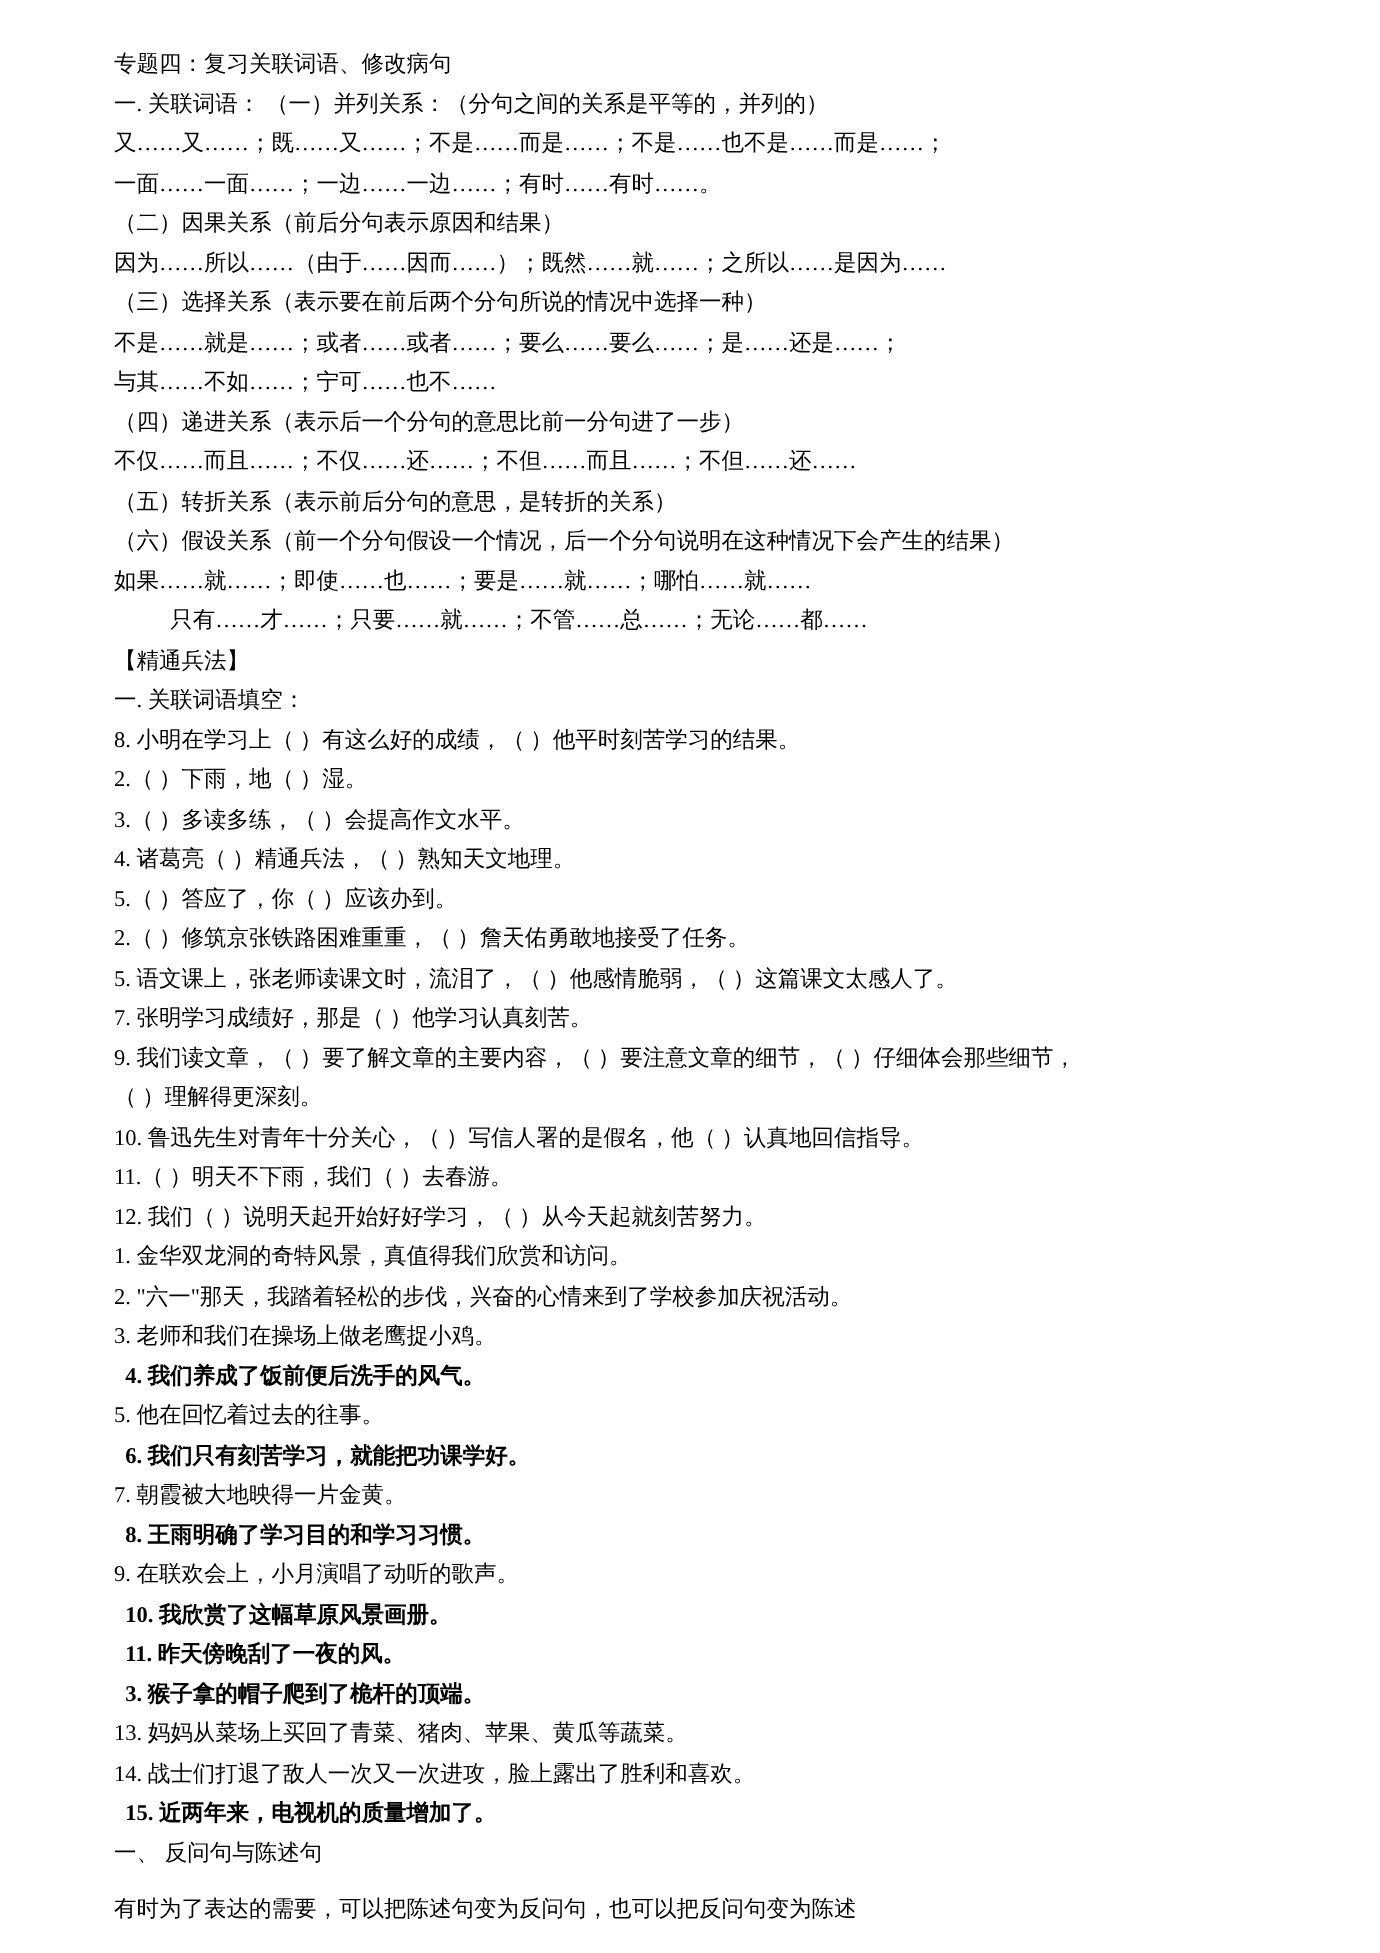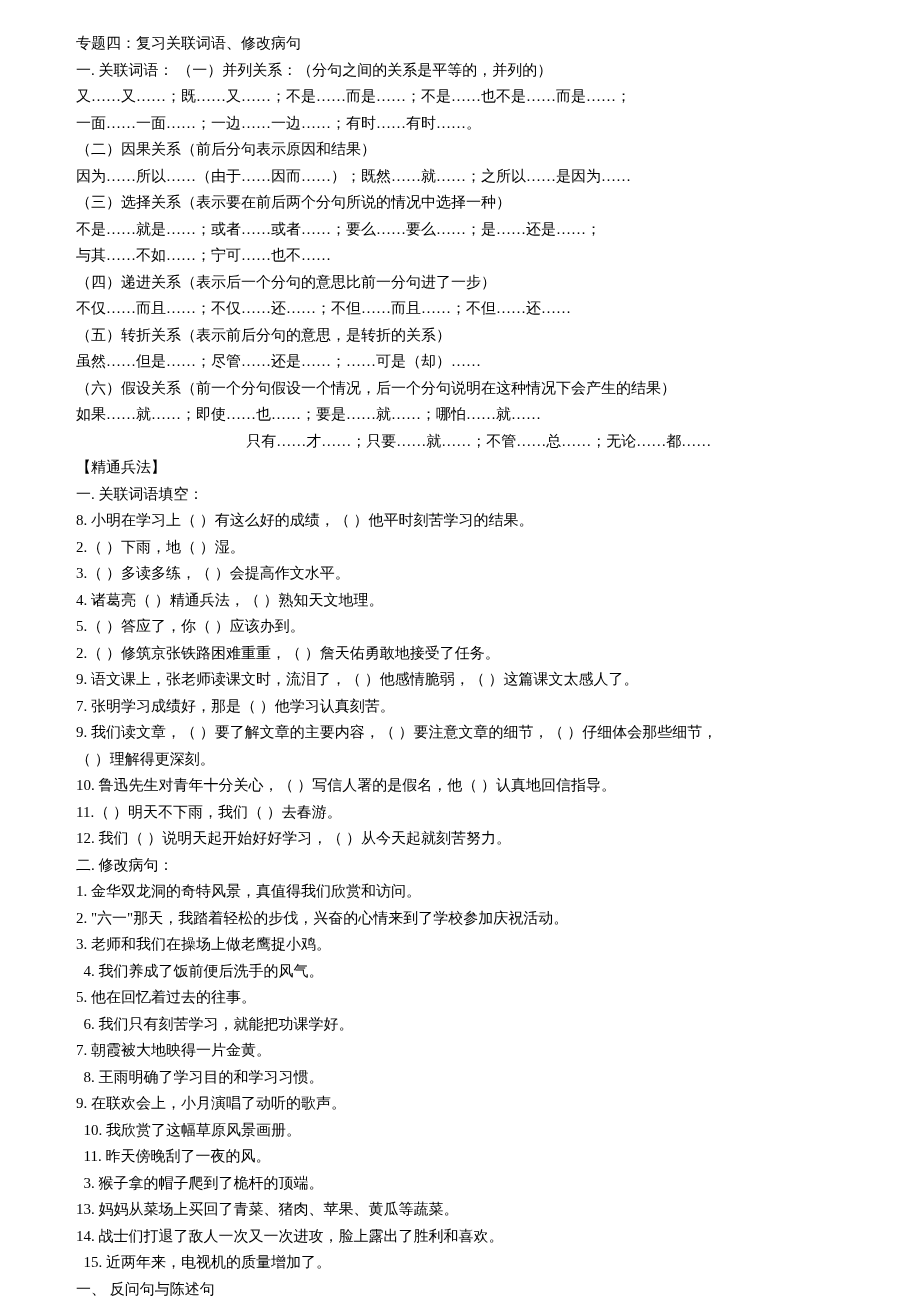--- a/index.html
+++ b/index.html
@@ -13,24 +13,24 @@
       width: 920px;
       box-sizing: border-box;
     }
     .line {
       display: block;
       margin: 1px;
       padding: 0;
     }
     .indent1 {
       padding-left: 2.5em;
-      text-align: center;
     }
     .indent-small {
       padding-left: 0.5em;
+      font-weight: bold;
     }
     .top-gap {
       margin-top: 12px;
     }
   </style>
 </head>
 <body>
 
 <div id="content">
     <p class="line ">专题四：复习关联词语、修改病句</p>
@@ -38,40 +38,38 @@
     <p class="line ">又……又……；既……又……；不是……而是……；不是……也不是……而是……；</p>
     <p class="line ">一面……一面……；一边……一边……；有时……有时……。</p>
     <p class="line ">（二）因果关系（前后分句表示原因和结果）</p>
     <p class="line ">因为……所以……（由于……因而……）；既然……就……；之所以……是因为……</p>
     <p class="line ">（三）选择关系（表示要在前后两个分句所说的情况中选择一种）</p>
     <p class="line ">不是……就是……；或者……或者……；要么……要么……；是……还是……；</p>
     <p class="line ">与其……不如……；宁可……也不……</p>
     <p class="line ">（四）递进关系（表示后一个分句的意思比前一分句进了一步）</p>
     <p class="line ">不仅……而且……；不仅……还……；不但……而且……；不但……还……</p>
     <p class="line ">（五）转折关系（表示前后分句的意思，是转折的关系）</p>
-    <p class="line ">虽然……但是……；尽管……还是……；……可是（却）……</p>
     <p class="line ">（六）假设关系（前一个分句假设一个情况，后一个分句说明在这种情况下会产生的结果）</p>
     <p class="line ">如果……就……；即使……也……；要是……就……；哪怕……就……</p>
     <p class="line indent1">只有……才……；只要……就……；不管……总……；无论……都……</p>
     <p class="line ">【精通兵法】</p>
     <p class="line ">一. 关联词语填空：</p>
     <p class="line ">8. 小明在学习上（     ）有这么好的成绩，（     ）他平时刻苦学习的结果。</p>
     <p class="line ">2.（     ）下雨，地（     ）湿。</p>
     <p class="line ">3.（     ）多读多练，（     ）会提高作文水平。</p>
     <p class="line ">4. 诸葛亮（     ）精通兵法，（     ）熟知天文地理。</p>
     <p class="line ">5.（     ）答应了，你（     ）应该办到。</p>
     <p class="line ">2.（     ）修筑京张铁路困难重重，（     ）詹天佑勇敢地接受了任务。</p>
-    <p class="line ">9. 语文课上，张老师读课文时，流泪了，（     ）他感情脆弱，（     ）这篇课文太感人了。</p>
+    <p class="line ">5. 语文课上，张老师读课文时，流泪了，（     ）他感情脆弱，（     ）这篇课文太感人了。</p>
     <p class="line ">7. 张明学习成绩好，那是（     ）他学习认真刻苦。</p>
     <p class="line ">9. 我们读文章，（     ）要了解文章的主要内容，（     ）要注意文章的细节，（     ）仔细体会那些细节，</p>
     <p class="line ">（     ）理解得更深刻。</p>
     <p class="line ">10. 鲁迅先生对青年十分关心，（     ）写信人署的是假名，他（     ）认真地回信指导。</p>
     <p class="line ">11.（     ）明天不下雨，我们（     ）去春游。</p>
     <p class="line ">12. 我们（     ）说明天起开始好好学习，（     ）从今天起就刻苦努力。</p>
-    <p class="line ">二. 修改病句：</p>
     <p class="line ">1. 金华双龙洞的奇特风景，真值得我们欣赏和访问。</p>
     <p class="line ">2. "六一"那天，我踏着轻松的步伐，兴奋的心情来到了学校参加庆祝活动。</p>
     <p class="line ">3. 老师和我们在操场上做老鹰捉小鸡。</p>
     <p class="line indent-small">4. 我们养成了饭前便后洗手的风气。</p>
     <p class="line ">5. 他在回忆着过去的往事。</p>
     <p class="line indent-small">6. 我们只有刻苦学习，就能把功课学好。</p>
     <p class="line ">7. 朝霞被大地映得一片金黄。</p>
     <p class="line indent-small">8. 王雨明确了学习目的和学习习惯。</p>
     <p class="line ">9. 在联欢会上，小月演唱了动听的歌声。</p>
     <p class="line indent-small">10. 我欣赏了这幅草原风景画册。</p>

